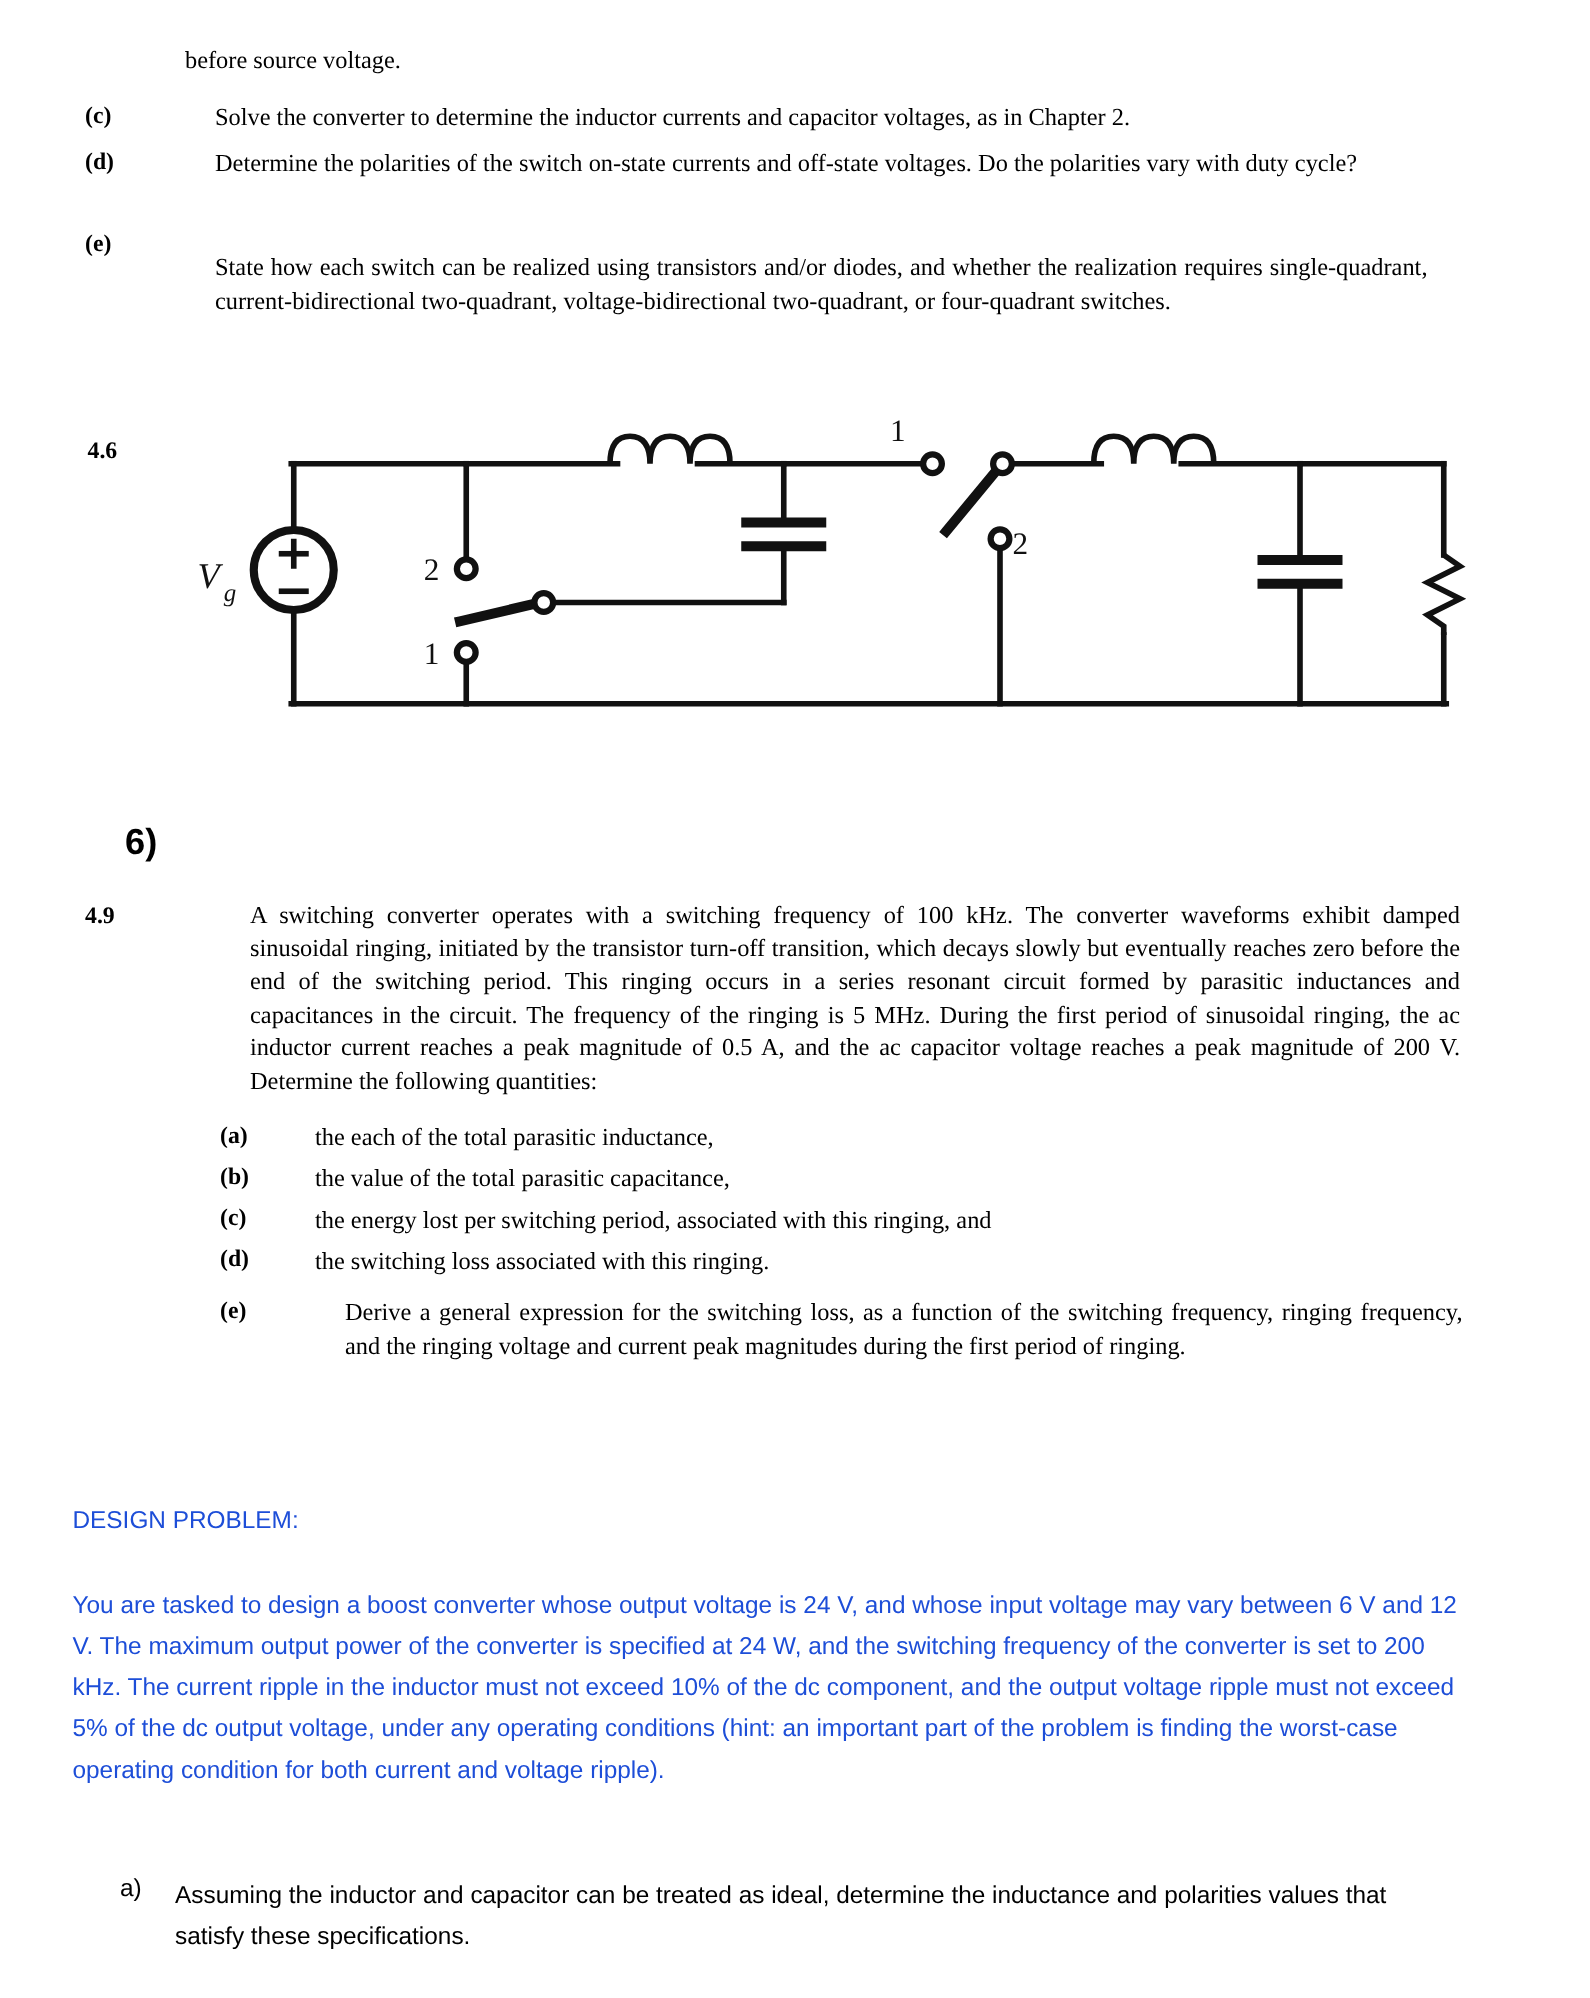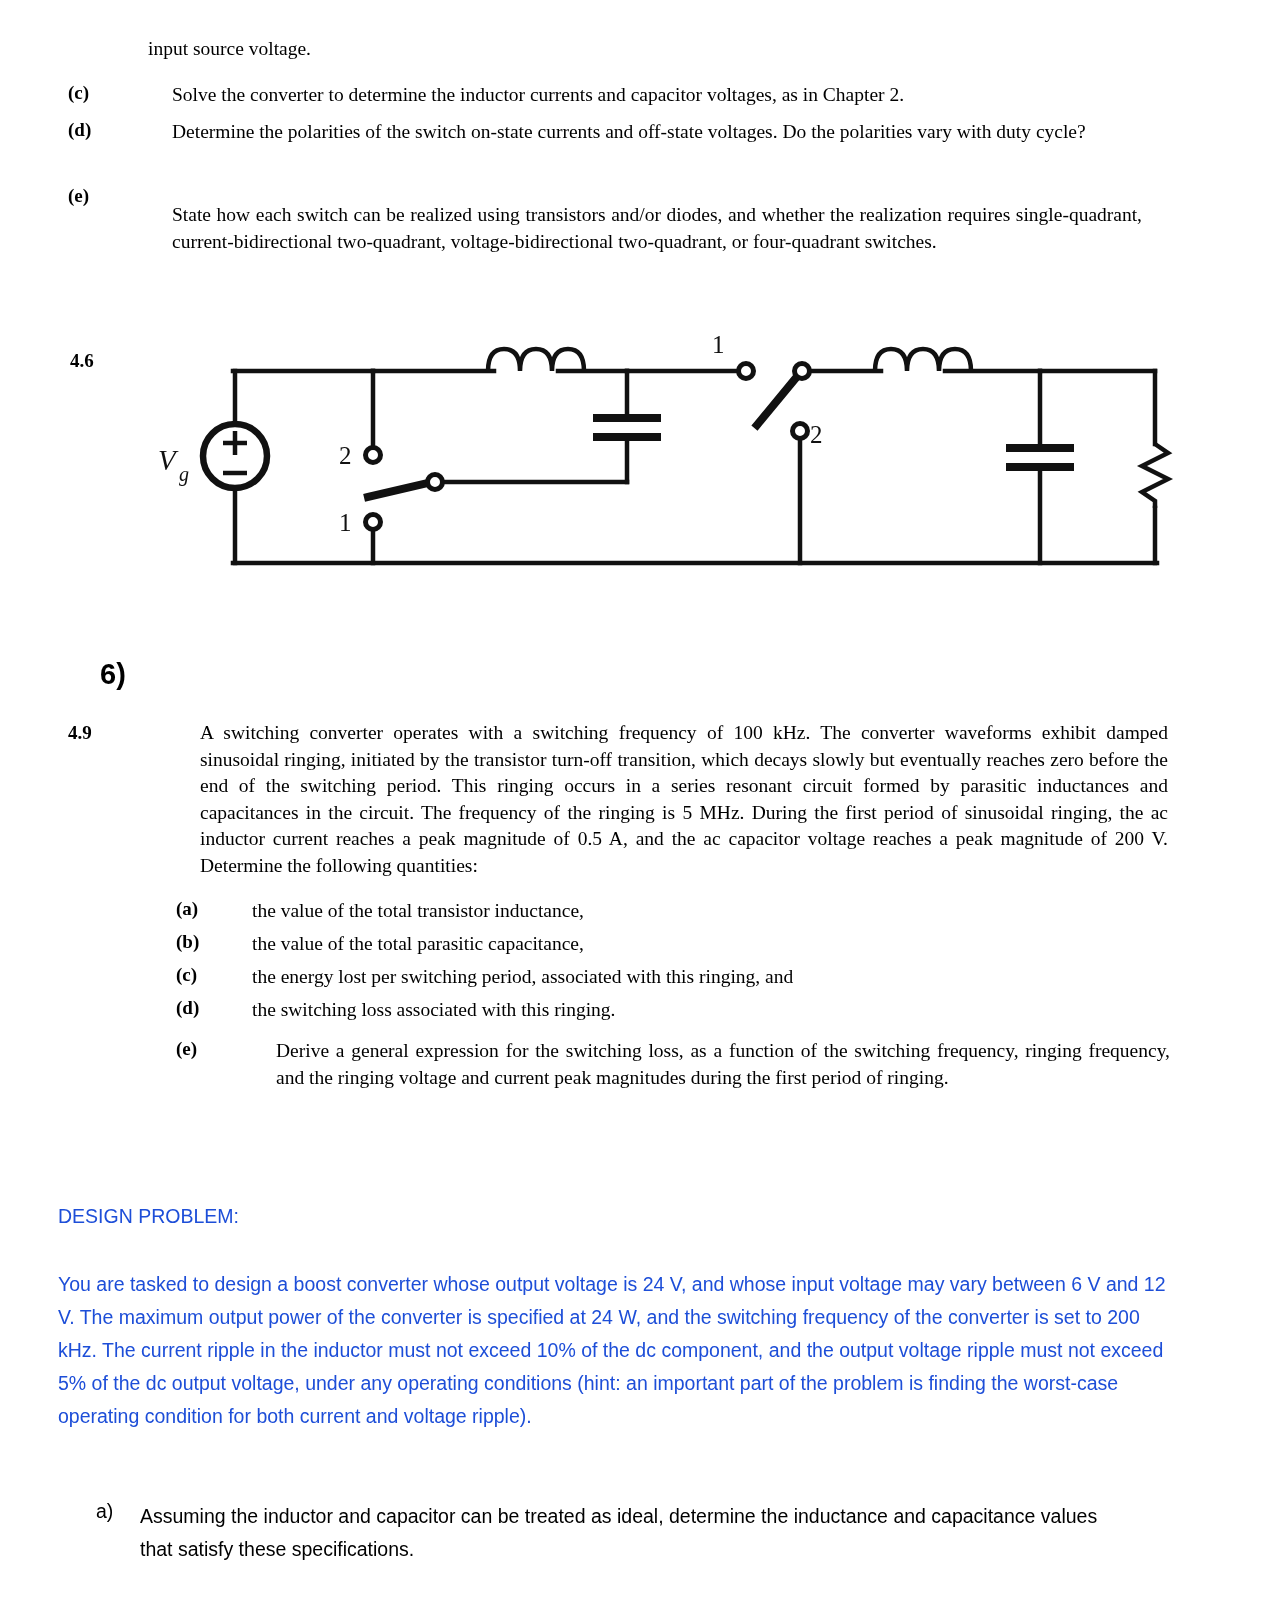--- a/index.html
+++ b/index.html
@@ -76,21 +76,21 @@
     height: 640px;
     pointer-events: none;
   }
   #circuit text {
     font-family: "Liberation Serif", serif;
   }
 </style>
 </head>
 <body>
 
-<div class="row-body" style="left:148px; top:36px; width:1000px;">input source voltage.</div>
+<div class="row-body" style="left:148px; top:36px; width:1000px;">before source voltage.</div>
 
 <div class="row-label" style="left:68px; top:82px;">(c)</div>
 <div class="row-body justify" style="left:148px; top:82px; width:965px;">Solve the converter to determine the inductor currents and capacitor voltages, as in Chapter 2.</div>
 
 <div class="row-label" style="left:68px; top:119px;">(d)</div>
 <div class="row-body justify" style="left:148px; top:119px; width:985px;">Determine the polarities of the switch on-state currents and off-state voltages. Do the polarities vary with duty cycle?</div>
 
 <div class="row-label" style="left:68px; top:185px;">(e)</div>
 <div class="row-body justify" style="left:148px; top:202px; width:970px;font-family:Liberation Serif, serif;">State how each switch can be realized using transistors and/or diodes, and whether the realization requires single-quadrant, current-bidirectional two-quadrant, voltage-bidirectional two-quadrant, or four-quadrant switches.</div>
 
@@ -180,32 +180,32 @@
   <text x="810" y="443" font-size="25" fill="#111111">2</text>
 </svg>
 
 <div class="marker" style="left:100px; top:658px;">6)</div>
 
 <div class="secnum" style="left:68px; top:722px;">4.9</div>
 
 <div class="row-body justify" style="left:176px; top:720px; width:968px; line-height:26.5px;">A switching converter operates with a switching frequency of 100 kHz. The converter waveforms exhibit damped sinusoidal ringing, initiated by the transistor turn-off transition, which decays slowly but eventually reaches zero before the end of the switching period. This ringing occurs in a series resonant circuit formed by parasitic inductances and capacitances in the circuit. The frequency of the ringing is 5 MHz. During the first period of sinusoidal ringing, the ac inductor current reaches a peak magnitude of 0.5 A, and the ac capacitor voltage reaches a peak magnitude of 200 V. Determine the following quantities:</div>
 
 <div class="row-label" style="left:176px; top:898px;">(a)</div>
-<div class="row-body" style="left:252px; top:898px; width:900px;">the value of the total transistor inductance,</div>
+<div class="row-body" style="left:252px; top:898px; width:900px;">the each of the total parasitic inductance,</div>
 
 <div class="row-label" style="left:176px; top:931px;">(b)</div>
 <div class="row-body" style="left:252px; top:931px; width:900px;">the value of the total parasitic capacitance,</div>
 
 <div class="row-label" style="left:176px; top:964px;">(c)</div>
 <div class="row-body" style="left:252px; top:964px; width:900px;">the energy lost per switching period, associated with this ringing, and</div>
 
 <div class="row-label" style="left:176px; top:997px;">(d)</div>
 <div class="row-body" style="left:252px; top:997px; width:900px;">the switching loss associated with this ringing.</div>
 
 <div class="row-label" style="left:176px; top:1038px;">(e)</div>
 <div class="row-body justify" style="left:252px; top:1038px; width:894px;">Derive a general expression for the switching loss, as a function of the switching frequency, ringing frequency, and the ringing voltage and current peak magnitudes during the first period of ringing.</div>
 
 <div class="dp" style="left:58px; top:1200px; width:600px;">DESIGN PROBLEM:</div>
 
 <div class="dp" style="left:58px; top:1268px; width:1110px;">You are tasked to design a boost converter whose output voltage is 24 V, and whose input voltage may vary between 6 V and 12 V.  The maximum output power of the converter is specified at 24 W, and the switching frequency of the converter is set to 200 kHz.  The current ripple in the inductor must not exceed 10% of the dc component, and the output voltage ripple must not exceed 5% of the dc output voltage, under any operating conditions (hint: an important part of the problem is finding the worst-case operating condition for both current and voltage ripple).</div>
 
 <div class="dp-sub-label" style="left:96px; top:1500px;">a)</div>
-<div class="dp-sub-body" style="left:140px; top:1500px; width:980px;">Assuming the inductor and capacitor can be treated as ideal, determine the inductance and capacitance values that satisfy these specifications.</div>
+<div class="dp-sub-body" style="left:140px; top:1500px; width:980px;">Assuming the inductor and capacitor can be treated as ideal, determine the inductance and polarities values that satisfy these specifications.</div>
 
 </body></html>

